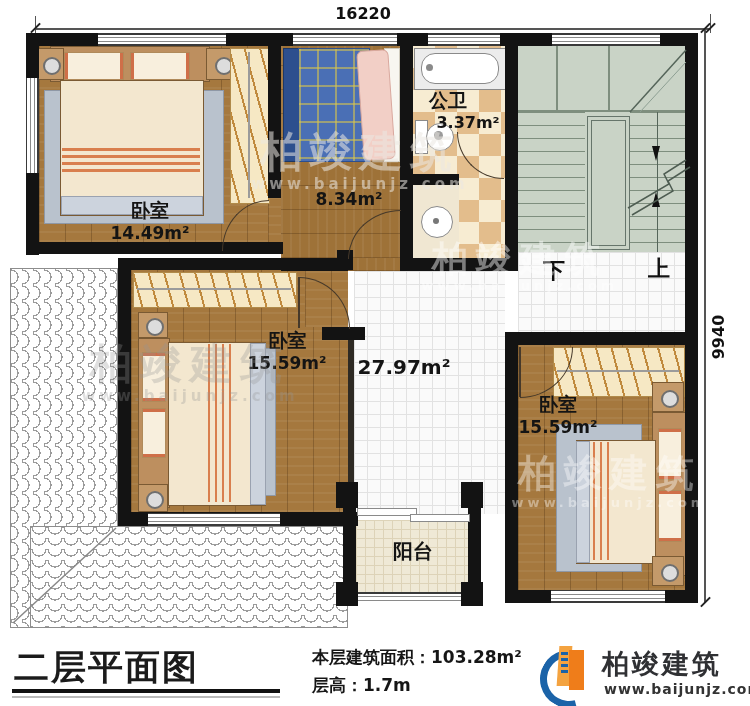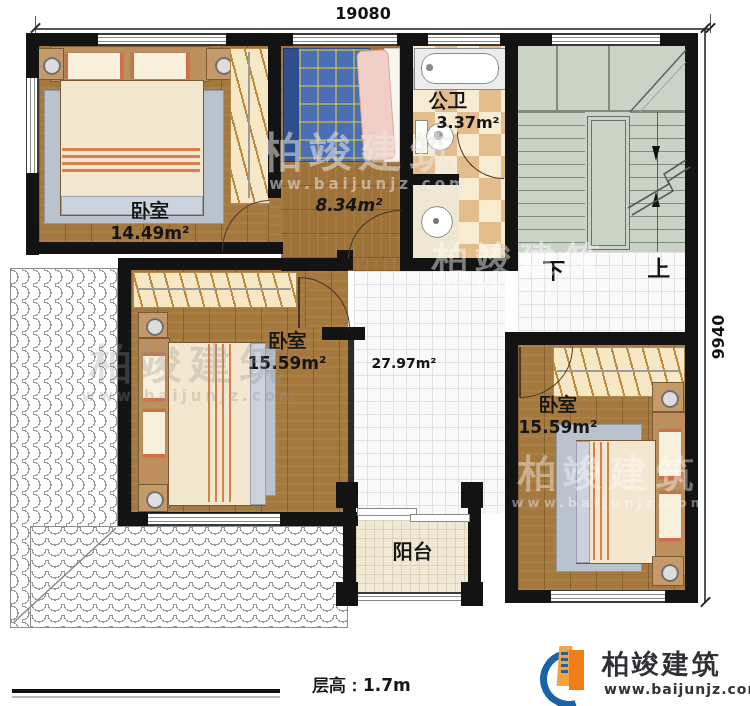--- a/index.html
+++ b/index.html
@@ -236,28 +236,28 @@
   <svg class="overlay" width="750" height="706">
     <line x1="630" y1="112" x2="686" y2="50" stroke="#55655a" stroke-width="1.5"></line>
     <line x1="640" y1="112" x2="686" y2="62" stroke="#8ea094" stroke-width="1"></line>
     <polyline points="686,160 664,174 669,184 628,208" fill="none" stroke="#4e5d52" stroke-width="1.5"></polyline>
     <polyline points="690,167 668,181 673,191 632,215" fill="none" stroke="#4e5d52" stroke-width="1.5"></polyline>
     <line x1="13" y1="623" x2="116" y2="528" stroke="#888" stroke-width="1.5"></line>
   </svg>
 
   <div class="room-label" style="left:95px;top:200px;width:110px;">卧室</div>
   <div class="area-label" style="left:95px;top:224px;width:110px;">14.49m²</div>
-  <div class="area-label" style="left:298px;top:196px;width:102px;font-style:italic;">8.34m²</div>
+  <div class="area-label" style="left:298px;top:190px;width:102px;">8.34m²</div>
   <div class="room-label" style="left:410px;top:90px;width:76px;">公卫</div>
   <div class="area-label" style="left:428px;top:114px;width:80px;font-size:16px;">3.37m²</div>
   <div class="room-label" style="left:240px;top:330px;width:95px;">卧室</div>
   <div class="area-label" style="left:233px;top:354px;width:108px;">15.59m²</div>
   <div class="room-label" style="left:512px;top:394px;width:92px;">卧室</div>
   <div class="area-label" style="left:508px;top:418px;width:100px;">15.59m²</div>
-  <div class="area-label" style="left:352px;top:356px;width:104px;font-size:14px;">27.97m²</div>
+  <div class="area-label" style="left:352px;top:356px;width:104px;font-size:20px;">27.97m²</div>
   <div class="room-label" style="left:377px;top:540px;width:72px;font-size:20px;">阳台</div>
   <div class="stair-label" style="left:543px;top:256px;">下</div>
   <div class="stair-label" style="left:648px;top:254px;">上</div>
 
   <div class="wm" style="left:195px;top:128px;width:330px;color:rgba(235,232,225,0.55);">
     <div class="wm-name">柏竣建筑</div>
     <div class="wm-url">www.baijunjz.com</div>
   </div>
   <div class="wm" style="left:40px;top:340px;width:300px;color:rgba(150,150,150,0.30);">
     <div class="wm-name">柏竣建筑</div>
@@ -265,33 +265,35 @@
   </div>
   <div class="wm" style="left:370px;top:238px;width:300px;color:rgba(255,255,255,0.45);">
     <div class="wm-name" style="font-size:36px;">柏竣建筑</div>
     <div class="wm-url" style="font-size:13px;">www.baijunjz.com</div>
   </div>
   <div class="wm" style="left:470px;top:452px;width:280px;color:rgba(255,255,255,0.40);">
     <div class="wm-name" style="font-size:38px;">柏竣建筑</div>
     <div class="wm-url" style="font-size:13px;">www.baijunjz.com</div>
   </div>
 
-  <div class="dimtext" style="left:320px;top:4px;width:86px;">19080</div>
+  <div class="dimtext" style="left:320px;top:4px;width:86px;">16220</div>
   <div class="dimline" style="left:35px;top:28px;width:675px;height:1.5px;"></div>
   <div class="tick" style="left:29px;top:27px;"></div>
   <div class="tick" style="left:704px;top:27px;"></div>
   <div class="dimline" style="left:35px;top:16px;width:1px;height:17px;"></div>
   <div class="dimline" style="left:710px;top:14px;width:1px;height:19px;"></div>
   <div class="dimtext" style="left:688px;top:328px;width:60px;height:18px;transform:rotate(-90deg);">9940</div>
   <div class="dimline" style="left:704px;top:28px;width:1.5px;height:575px;"></div>
   <div class="tick" style="left:699px;top:27px;"></div>
   <div class="tick" style="left:699px;top:601px;"></div>
 
+  <div class="tb-title" style="left:14px;top:644px;">二层平面图</div>
   <div class="tb-line" style="left:12px;top:689px;width:268px;height:4px;"></div>
   <div class="tb-line2" style="left:12px;top:696px;width:268px;height:2px;"></div>
+  <div class="tb-info" style="left:312px;top:646px;">本层建筑面积：103.28m²</div>
   <div class="tb-info" style="left:312px;top:674px;">层高：1.7m</div>
 
   <div class="swoosh" style="left:540px;top:650px;"></div>
   <div class="bldg-back" style="left:558px;top:646px;width:13px;height:40px;transform:skewX(-4deg);"></div>
   <div class="bldg-front" style="left:569px;top:650px;width:15px;height:40px;"></div>
   <div class="bldg-win" style="left:561px;top:652px;width:7px;height:24px;"></div>
   <div class="brand-name" style="left:602px;top:646px;">柏竣建筑</div>
   <div class="brand-url" style="left:604px;top:681px;">www.baijunjz.com</div>
 
 </div>

